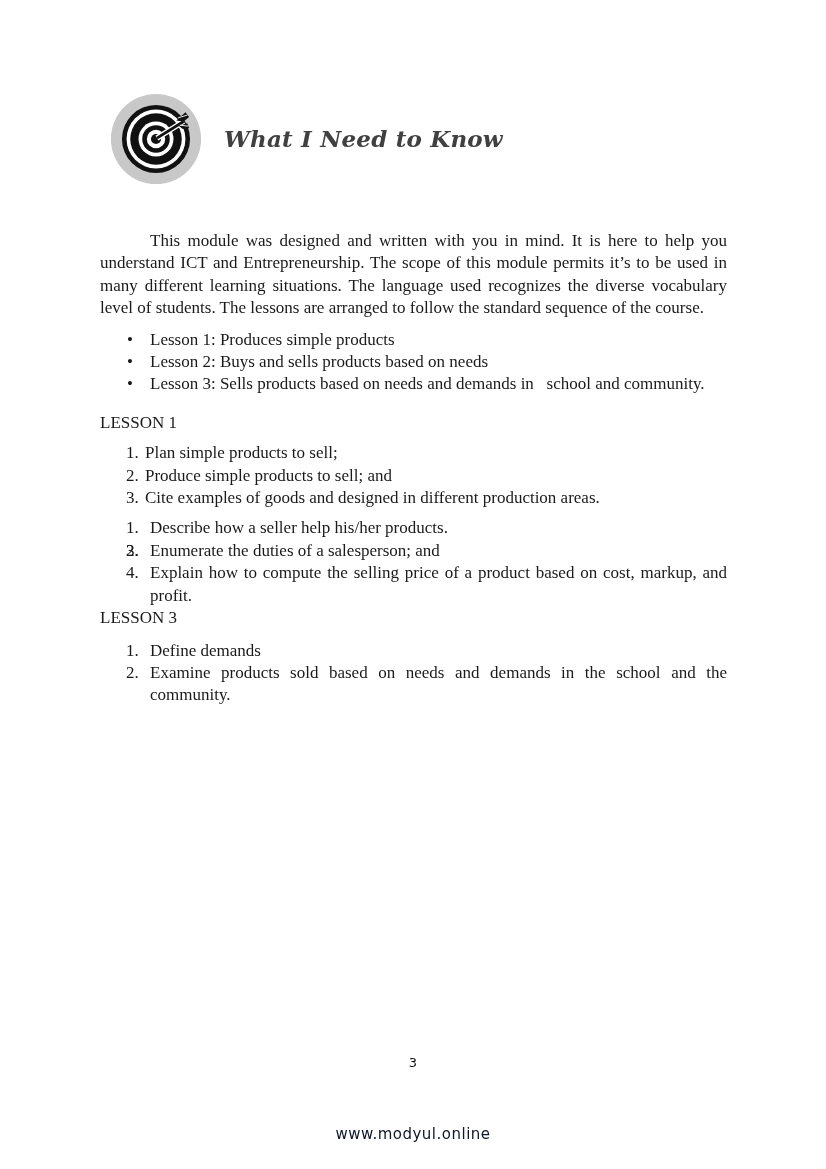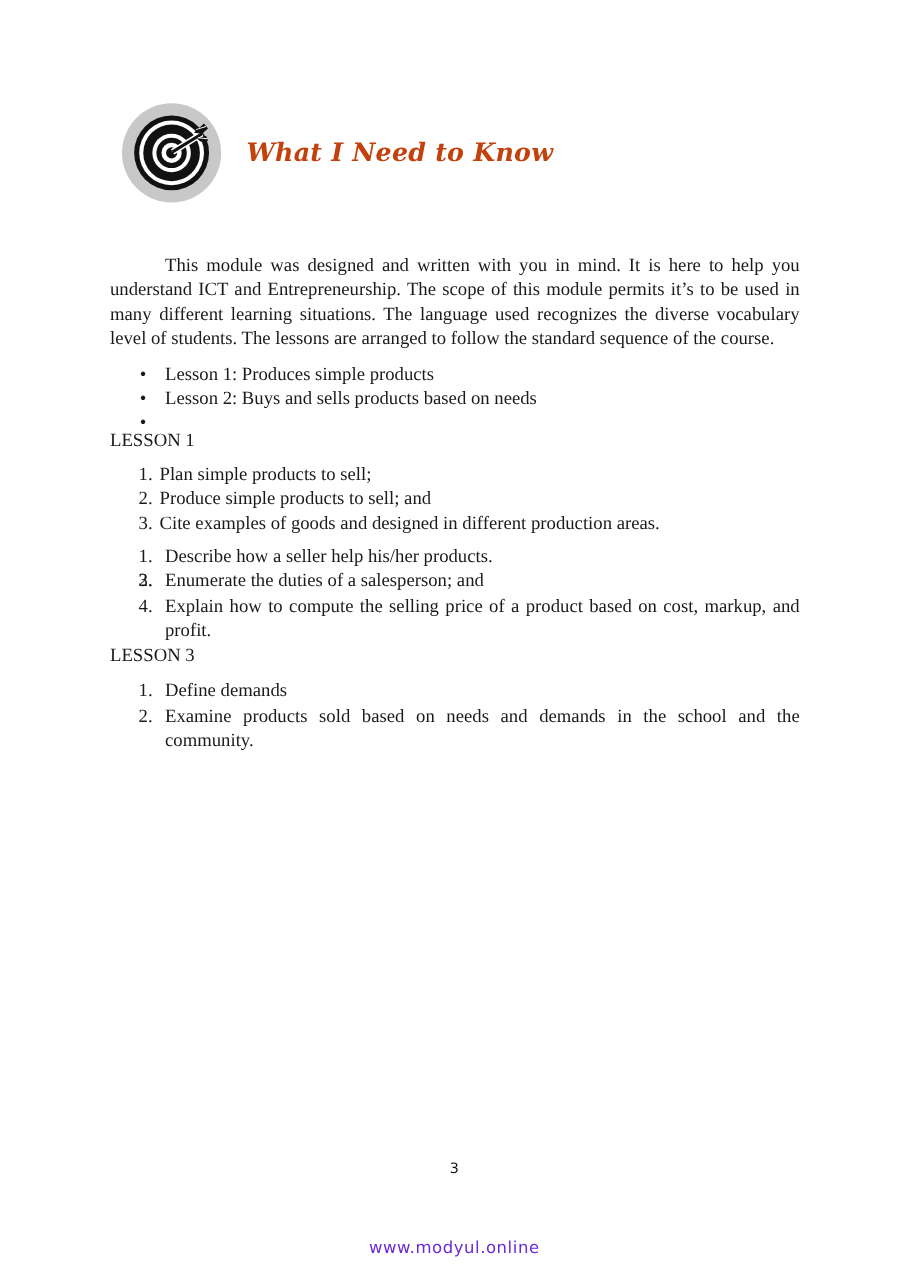--- a/index.html
+++ b/index.html
@@ -32,21 +32,21 @@
       width: 92px;
       height: 92px;
       flex: 0 0 92px;
     }
     .section-title {
       margin-left: 22px;
       font-family: "DejaVu Serif", serif;
       font-weight: bold;
       font-style: italic;
       font-size: 23px;
-      color: #c2410c;
+      color: #404040;
       letter-spacing: 0.2px;
       margin-top: -2px;
     }
     .body-text {
       position: absolute;
       left: 100px;
       top: 230px;
       width: 627px;
       font-family: "Liberation Serif", "DejaVu Serif", serif;
       font-size: 17px;
@@ -104,21 +104,21 @@
       color: #111;
     }
     .watermark {
       position: absolute;
       top: 1125px;
       left: 0;
       width: 826px;
       text-align: center;
       font-family: "DejaVu Sans", sans-serif;
       font-size: 15px;
-      color: #6d28d9;
+      color: #0f172a;
       letter-spacing: 0.5px;
     }
   </style>
 </head>
 <body>
 
 <div class="page">
 
   <div class="header">
     <svg class="target-icon" viewBox="0 0 100 100">
@@ -148,20 +148,21 @@
       <li>
         <span class="bullet">•</span>
         <span>Lesson 1: Produces simple products</span>
       </li>
       <li>
         <span class="bullet">•</span>
         <span>Lesson 2: Buys and sells products based on needs</span>
       </li>
       <li style="text-align: justify;">
         <span class="bullet">•</span>
+        <span>Lesson 3: Sells products based on needs and demands in &nbsp; school and community.</span>
       </li>
     </ul>
 
 
     <p class="lesson-heading first">LESSON 1</p>
     <ol class="objectives tight">
       <li>
         <span class="num">1.</span>
         <span>Plan simple products to sell;</span>
       </li>

